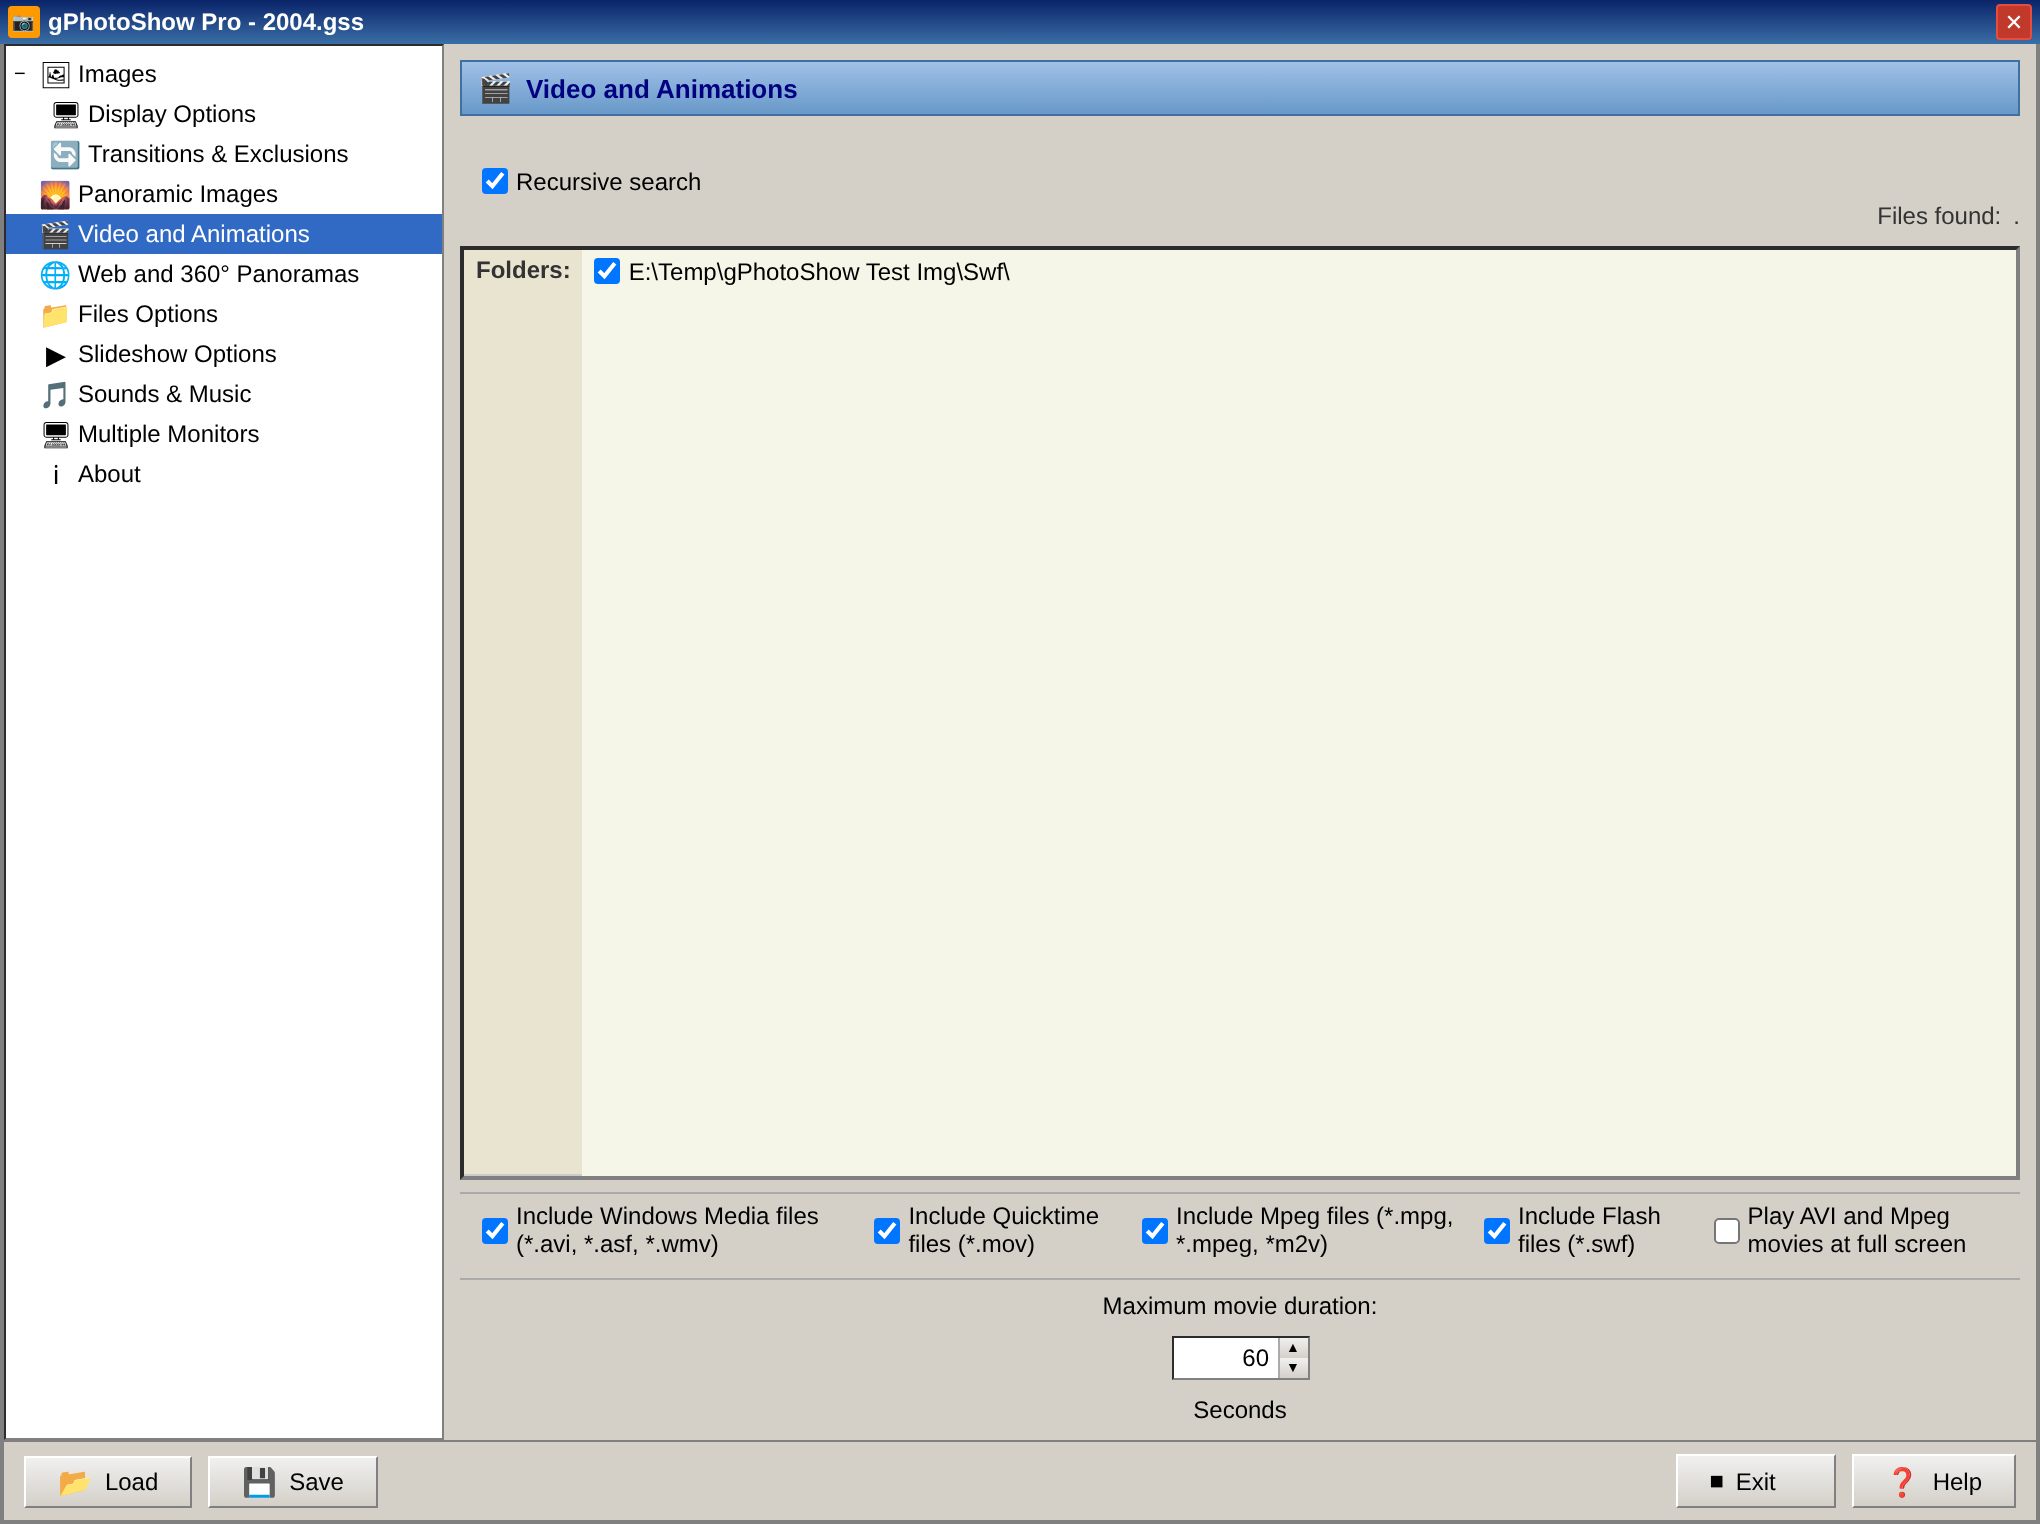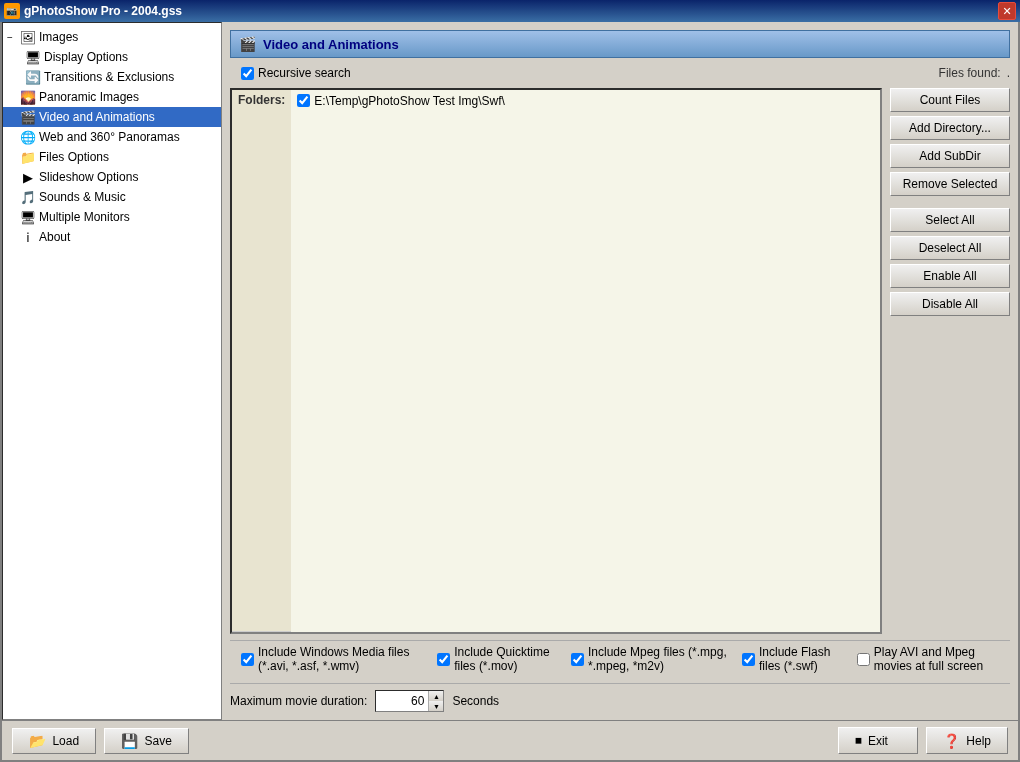--- a/index.html
+++ b/index.html
@@ -154,20 +154,21 @@
       align-items: center;
       gap: 4px;
       cursor: pointer;
       margin-left: 11px;
     }
     .files-found {
       display: flex;
       align-items: center;
       gap: 6px;
       color: #333;
+      margin-top: 35px;
     }
 
     
     .folders-area {
       display: flex;
       gap: 8px;
       flex: 1;
     }
     .folders-list-container {
       flex: 1;
@@ -226,20 +227,21 @@
       border-top: 1px solid #aaa;
     }
 
     
     .duration-row {
       display: flex;
       align-items: center;
       gap: 8px;
       padding-top: 6px;
       border-top: 1px solid #aaa;
+      flex-direction: column;
     }
     .spinner-container {
       display: flex;
       align-items: center;
       border: 1px inset #808080;
       background: white;
     }
     .spinner-input {
       border: none;
       outline: none;
@@ -397,30 +399,20 @@
         <div class="folders-list-container">
           <div class="folders-header">Folders:</div>
           <div class="folders-list">
             <div class="folder-item">
               <input type="checkbox" checked="" style="">
               <span>E:\Temp\gPhotoShow Test Img\Swf\</span>
             </div>
           </div>
         </div>
 
-        <div class="buttons-col">
-          <button class="btn">Count Files</button>
-          <button class="btn">Add Directory...</button>
-          <button class="btn">Add SubDir</button>
-          <button class="btn">Remove Selected</button>
-          <button class="btn spacer-btn">Select All</button>
-          <button class="btn">Deselect All</button>
-          <button class="btn">Enable All</button>
-          <button class="btn">Disable All</button>
-        </div>
       </div>
 
       <div class="checkboxes-section">
         <label class="checkbox-label">
           <input type="checkbox" checked="" style="">
           <span>Include Windows Media files (*.avi, *.asf, *.wmv)</span>
         </label>
         <label class="checkbox-label">
           <input type="checkbox" checked="" style="">
           <span>Include Quicktime files (*.mov)</span>

